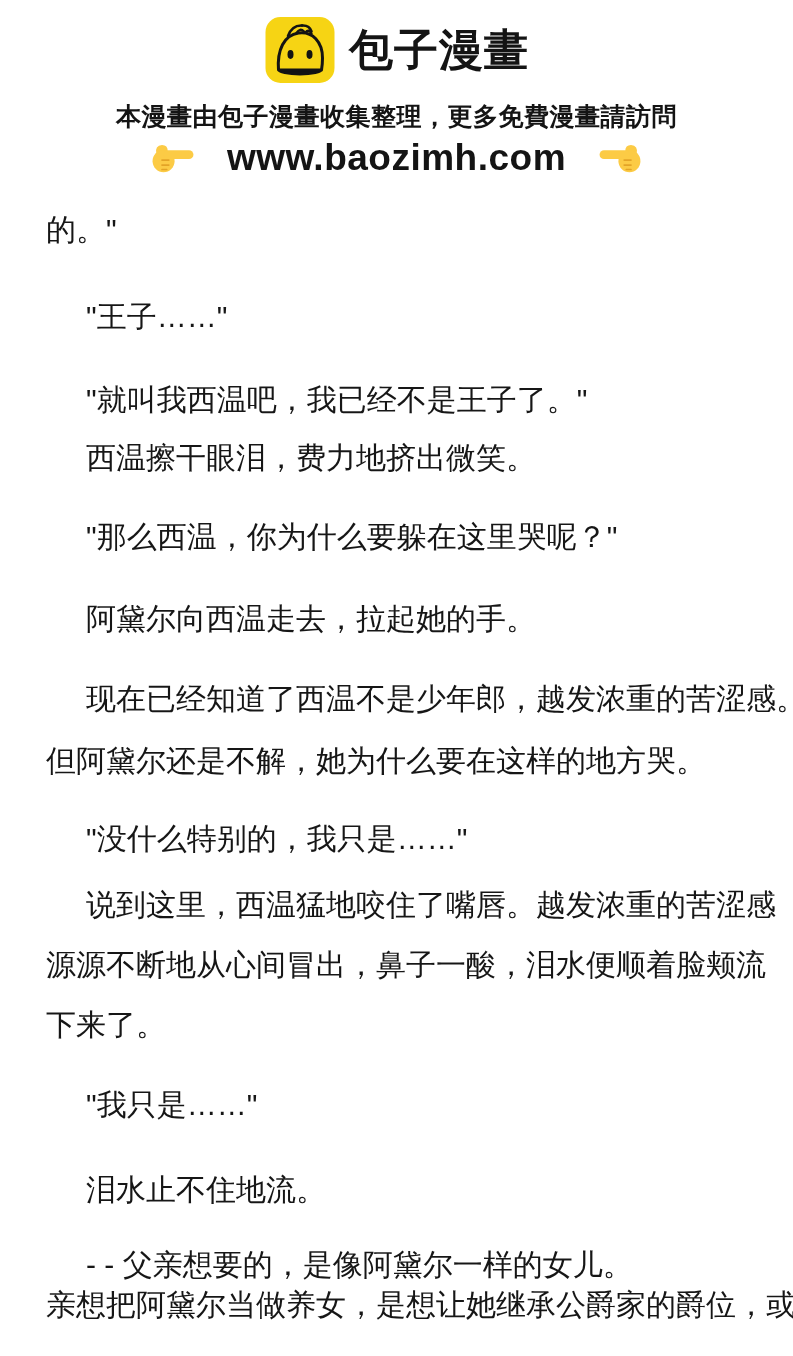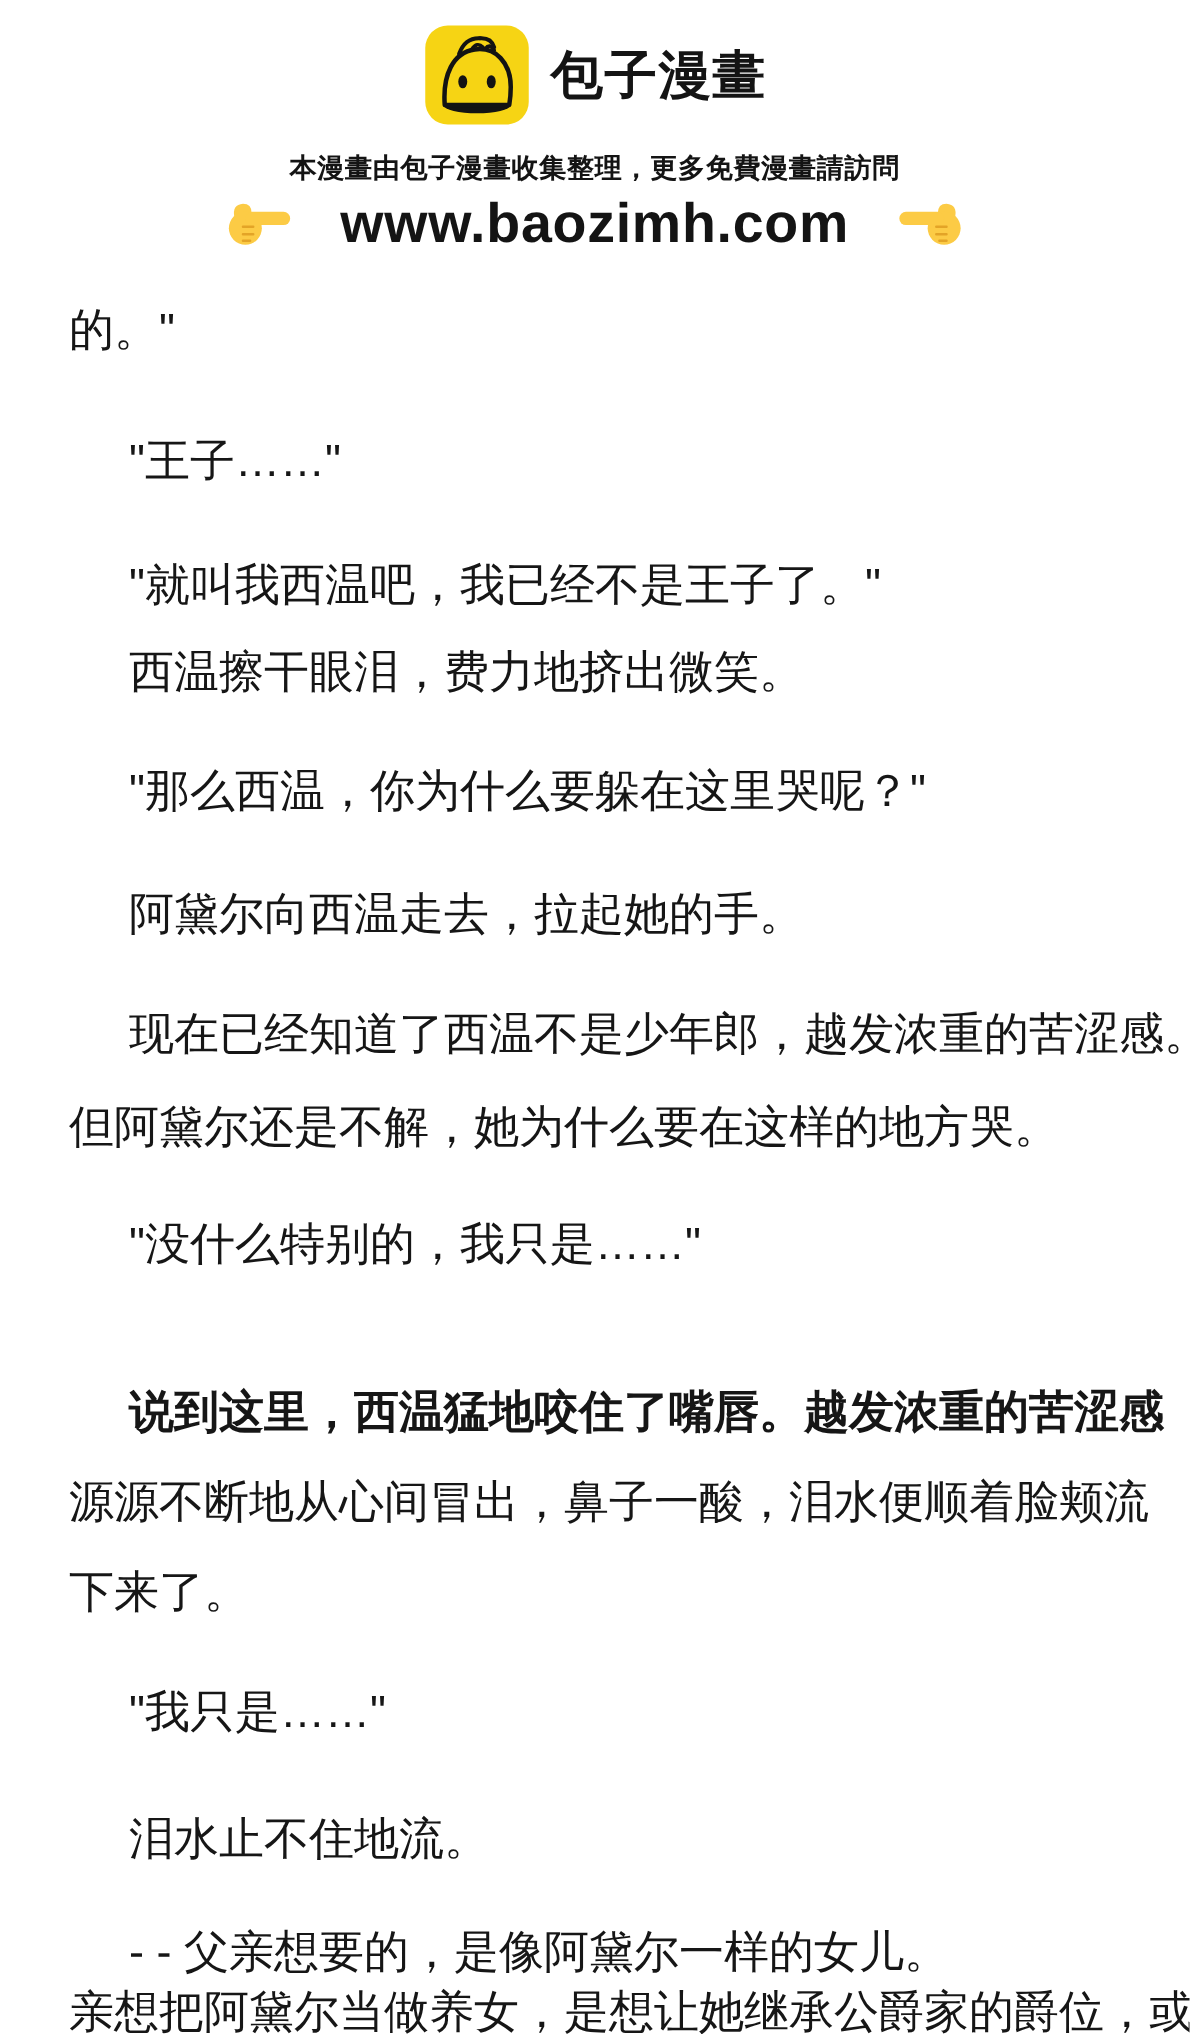--- a/index.html
+++ b/index.html
@@ -12,24 +12,24 @@
   }
   .page { width: 793px; height: 1356px; position: relative; }
 
   
   .brand-row {
     display: flex; justify-content: center; align-items: center;
     gap: 13px; padding-top: 14px;
   }
   .logo-icon { width: 72px; height: 72px; display: block; }
   .brand-name {
-    font-size: 35px; font-weight: 700; color: #141414; letter-spacing: 1px;
+    font-size: 44px; font-weight: 700; color: #141414; letter-spacing: 1px;
   }
   .notice {
-    text-align: center; font-size: 18px; font-weight: 700;
+    text-align: center; font-size: 25px; font-weight: 700;
     margin-top: 14px; color: #141414; letter-spacing: 0.5px;
   }
   .url-row {
     display: flex; justify-content: center; align-items: center;
     gap: 32px; margin-top: 4px;
   }
   .url-text { font-size: 37px; font-weight: 700; color: #141414; letter-spacing: 0.5px; }
   .hand-icon { width: 44px; height: 32px; display: block; }
   .hand-flip { transform: scaleX(-1); }
 
@@ -47,21 +47,21 @@
   .g20 { margin-top: 20px; }
   .g22 { margin-top: 22px; }
   .g35 { margin-top: 35px; }
   .g38 { margin-top: 38px; }
   .g39 { margin-top: 39px; }
   .g40 { margin-top: 40px; }
   .g42 { margin-top: 42px; }
   .g43 { margin-top: 43px; }
   .g45 { margin-top: 45px; }
   .g47 { margin-top: 47px; }
-  .g48 { margin-top: 72px; font-weight: bold; }
+  .g48 { margin-top: 26px; }
 </style>
 </head>
 <body>
 
 <div class="page">
 
   <div class="header">
 
     <div class="brand-row">
       <svg class="logo-icon" viewBox="0 0 72 72" xmlns="http://www.w3.org/2000/svg">

